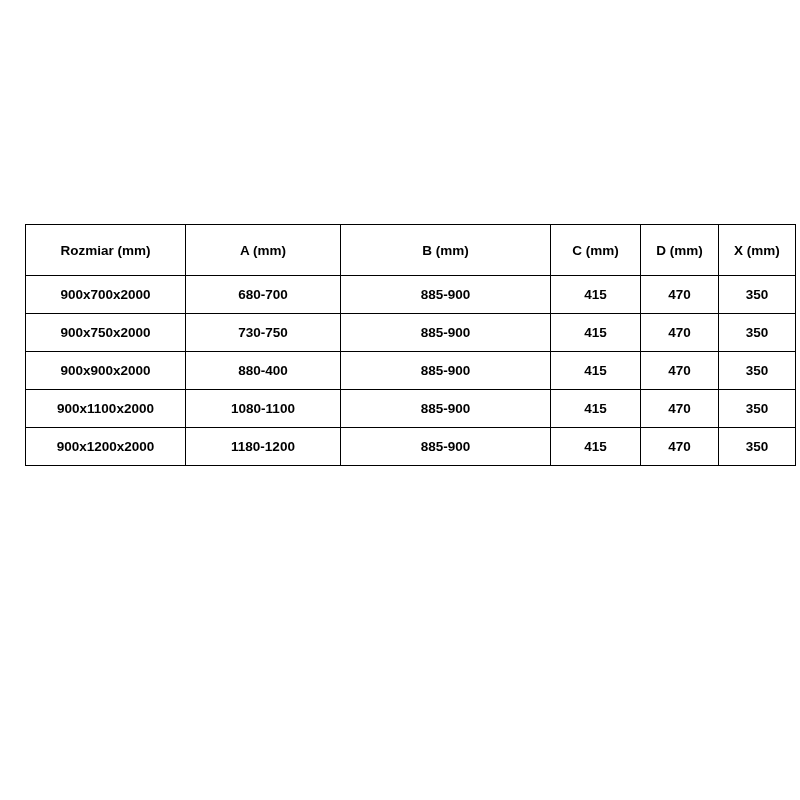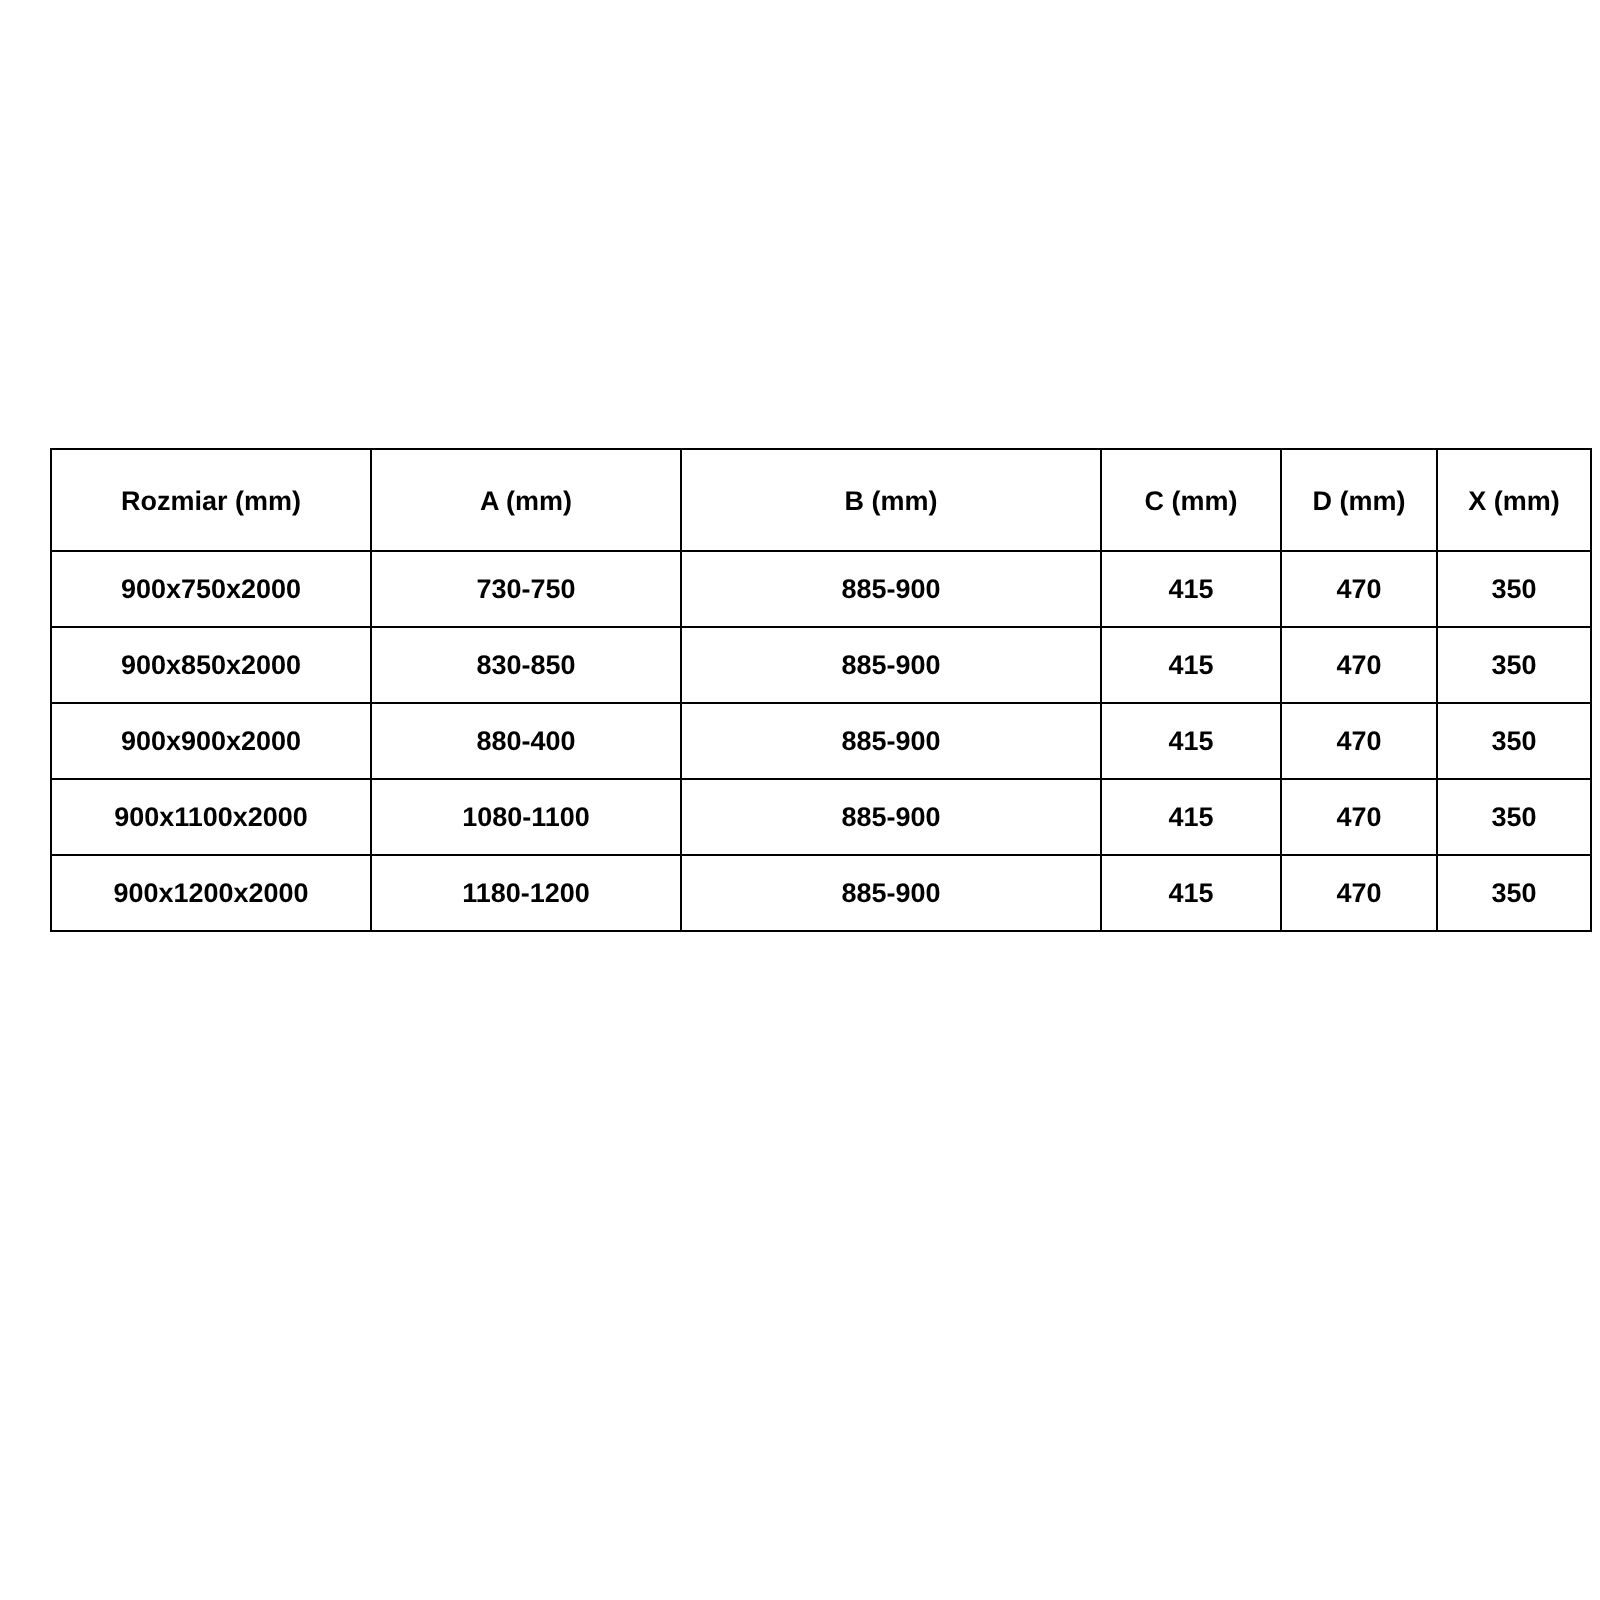--- a/index.html
+++ b/index.html
@@ -74,30 +74,30 @@
           <th>Rozmiar (mm)</th>
           <th>A (mm)</th>
           <th>B (mm)</th>
           <th>C (mm)</th>
           <th>D (mm)</th>
           <th>X (mm)</th>
         </tr>
       </thead>
       <tbody>
         <tr>
-          <td>900x750x2000</td>
-          <td>730-750</td>
+          <td>900x700x2000</td>
+          <td>680-700</td>
           <td>885-900</td>
           <td>415</td>
           <td>470</td>
           <td>350</td>
         </tr>
         <tr>
-          <td>900x850x2000</td>
-          <td>830-850</td>
+          <td>900x750x2000</td>
+          <td>730-750</td>
           <td>885-900</td>
           <td>415</td>
           <td>470</td>
           <td>350</td>
         </tr>
         <tr>
           <td>900x900x2000</td>
           <td>880-400</td>
           <td>885-900</td>
           <td>415</td>

